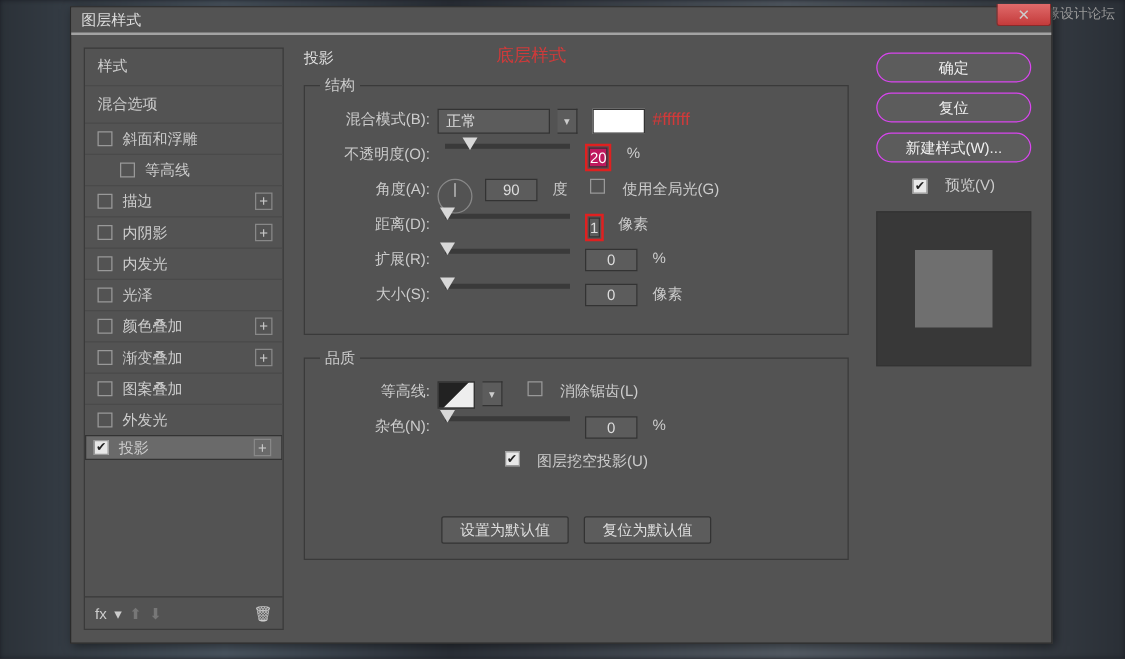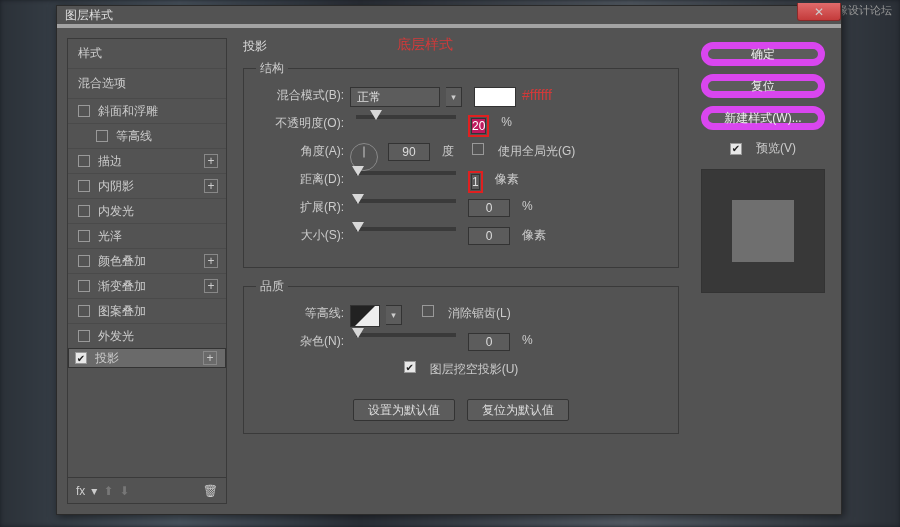--- a/index.html
+++ b/index.html
@@ -1,18 +1,18 @@
 <!DOCTYPE html>
 <html><head>
 <meta charset="utf-8">
 <style>
 *{box-sizing:border-box;margin:0;padding:0;font-family:"Microsoft YaHei",sans-serif;font-size:12px;color:#ccc;-webkit-user-select:none;user-select:none}
 body{background:#1a1d24;width:900px;height:527px;overflow:hidden;position:relative}
 .outer-frame{position:absolute;left:56px;top:5px;width:786px;height:510px;background:#535353;border:1px solid #2a2a2a;box-shadow:2px 2px 8px rgba(0,0,0,.5)}
-.titlebar{height:22px;background:#535353;border-bottom:4px solid #a3a3a3;display:flex;align-items:center;padding:0 8px;position:relative}
+.titlebar{height:22px;background:#535353;border-bottom:2px solid #a3a3a3;display:flex;align-items:center;padding:0 8px;position:relative}
 .titlebar .t{color:#ddd}
 .close-btn{position:absolute;right:0;top:-3px;width:44px;height:18px;background:#c94f4f;border:1px solid #8a2a2a;border-top:none;display:flex;align-items:center;justify-content:center;color:#fff;font-size:11px;border-radius:0 0 3px 3px;background:linear-gradient(#e06b6b,#c43b3b)}
 .watermark{position:absolute;right:8px;top:3px;font-size:11px;color:#999}
 .body{display:flex;padding:10px;gap:10px;height:calc(100% - 22px)}
 
 .left{width:160px;border:1px solid #3a3a3a;background:#535353;display:flex;flex-direction:column}
 .lh{padding:6px 10px;color:#ccc}
 .lrow{height:25px;display:flex;align-items:center;padding:0 10px;border-top:1px solid #4a4a4a;position:relative}
 .lrow.sub{padding-left:28px}
 .lrow.sel{background:#6a6a6a}
@@ -36,25 +36,25 @@
 .swatch{width:42px;height:20px;background:#fff;border:1px solid #333;margin-left:6px}
 .slider{flex:0 0 100px;height:4px;background:#3a3a3a;position:relative;margin:0 6px}
 .slider .th{position:absolute;top:-5px;width:0;height:0;border-left:6px solid transparent;border-right:6px solid transparent;border-top:10px solid #d8d8d8}
 .numbox{width:42px;height:18px;background:#5c5c5c;border:1px solid #333;color:#ddd;text-align:center;line-height:16px}
 .numbox.selblue{background:#be185d;color:#fff}
 .unit{margin-left:6px;color:#ccc}
 .redbox{border:2px solid #e02020;padding:1px}
 .angle{width:28px;height:28px;border:1px solid #888;border-radius:50%;position:relative;margin-right:4px}
 .angle .nd{position:absolute;left:50%;top:50%;width:11px;height:1px;background:#ccc;transform-origin:left center;transform:rotate(-90deg)}
 .contour{width:30px;height:22px;border:1px solid #333;background:linear-gradient(135deg,#222 49%,#eee 51%)}
-.btnrow{display:flex;gap:12px;justify-content:center;margin-top:10px}
+.btnrow{display:flex;gap:12px;justify-content:center;margin-top:24px}
 .sbtn{height:22px;padding:0 14px;border:1px solid #333;background:#5c5c5c;color:#ddd;display:flex;align-items:center;border-radius:2px}
 
 .right{width:136px;display:flex;flex-direction:column;gap:8px;align-items:center;padding-top:4px}
-.rbtn{width:124px;height:24px;border:7px solid #d946ef;background:#5c5c5c;border-radius:12px;display:flex;align-items:center;justify-content:center;color:#eee}
+.rbtn{width:124px;height:24px;border:1px solid #d946ef;background:#5c5c5c;border-radius:12px;display:flex;align-items:center;justify-content:center;color:#eee}
 .prevbox{width:124px;height:124px;border:1px solid #333;background:#383838;display:flex;align-items:center;justify-content:center;margin-top:4px}
 .prevbox .inner{width:62px;height:62px;background:#6f6f6f}
 .prevrow{display:flex;align-items:center;gap:6px;margin-top:2px}
 
 .bg-blur{position:absolute;inset:0;background:linear-gradient(90deg,#2b3138,#4a5560 20%,#2b3038 40%,#555d66 70%,#2a2f36);filter:blur(2px);z-index:-1}
 </style>
 </head>
 <body>
 <div class="bg-blur"></div>
 

